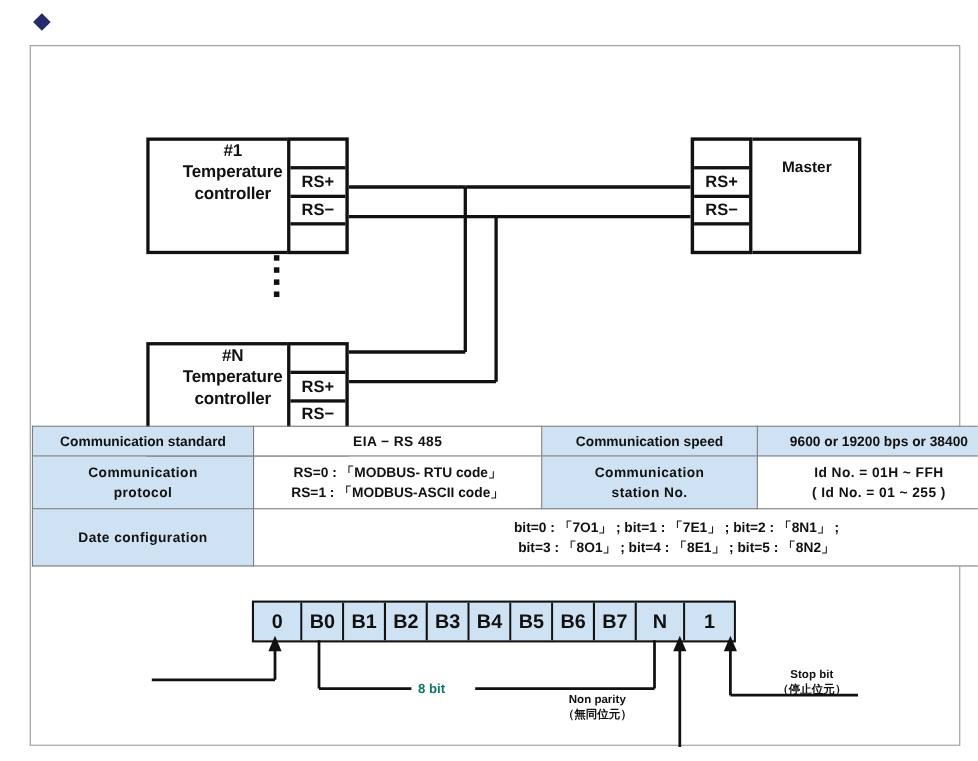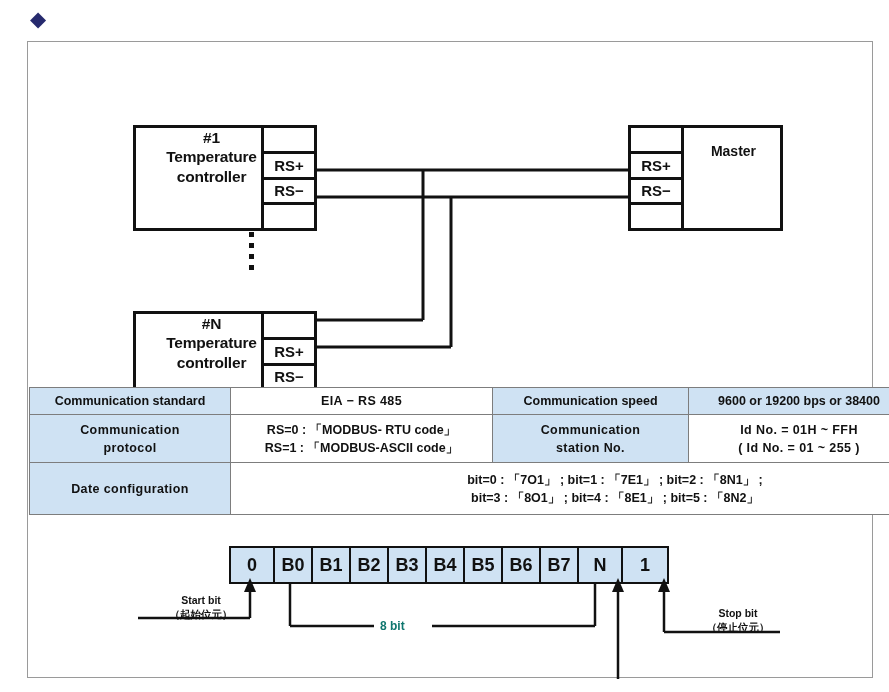--- a/index.html
+++ b/index.html
@@ -370,27 +370,27 @@
       <line x1="404" y1="92" x2="567" y2="92" stroke="#111" stroke-width="2.5"></line>
 
       <line x1="590" y1="145" x2="590" y2="52" stroke="#111" stroke-width="2.5"></line>
       <polygon points="590,44 584,58 596,58" fill="#111"></polygon>
 
       <line x1="636" y1="52" x2="636" y2="98" stroke="#111" stroke-width="2.5"></line>
       <polygon points="636,44 630,58 642,58" fill="#111"></polygon>
       <line x1="636" y1="98" x2="752" y2="98" stroke="#111" stroke-width="2.5"></line>
     </svg>
 
-    <div class="ann" style="left:118px; top:60px; width:110px;">
-      <div>Start bit</div>
-      <div class="cn">（起始位元）</div>
-    </div>
 
     <div class="ann-8bit" style="left:352px; top:85px;">8 bit</div>
 
+    <div class="ann" style="left:455px; top:96px; width:120px;">
+      <div>Non parity</div>
+      <div class="cn">（無同位元）</div>
+    </div>
 
     <div class="ann" style="left:645px; top:73px; width:130px;">
       <div>Stop bit</div>
       <div class="cn">（停止位元）</div>
     </div>
   </div>
 
 </div>
 
 </body></html>

